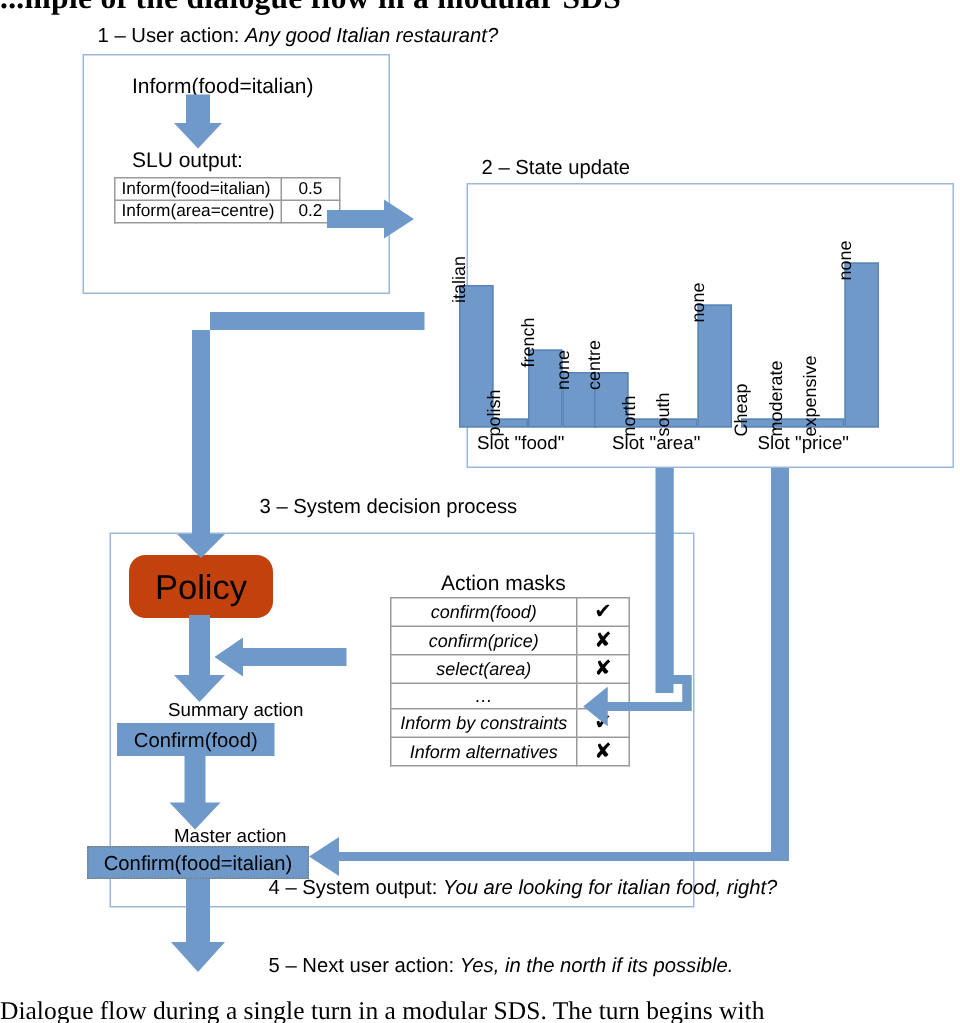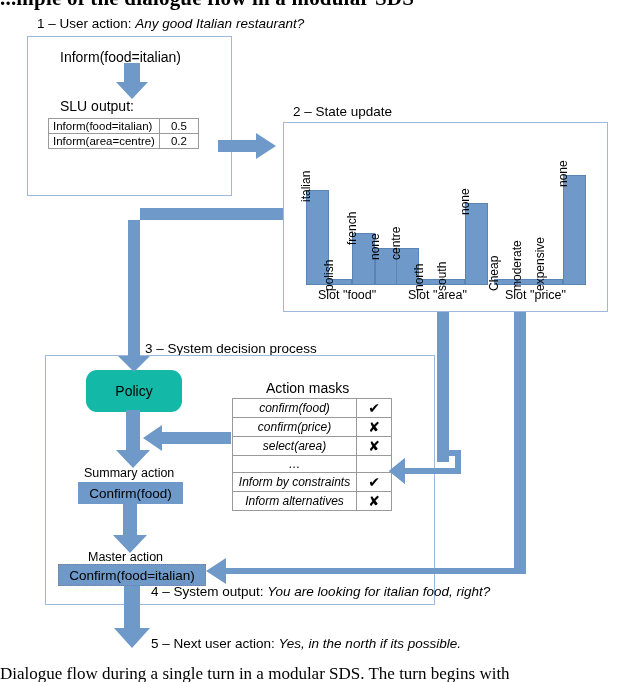--- a/index.html
+++ b/index.html
@@ -1,20 +1,20 @@
 <!DOCTYPE html>
 <html><head>
 <meta charset="utf-8">
 <style>
   html,body{margin:0;padding:0;background:#ffffff;}
   body{width:640px;height:682px;position:relative;overflow:hidden;
        font-family:"Liberation Sans",sans-serif;color:#000;}
 
   
-  .abs{position:absolute;}
+  .abs{position:absolute;margin-left:28px;}
 
   
   .doc-title{
     position:absolute;left:0;top:-14px;width:640px;
     font-family:"Liberation Serif",serif;font-weight:bold;font-size:21px;
     letter-spacing:.2px;white-space:nowrap;color:#000;
   }
   .doc-caption{
     position:absolute;left:0;top:664px;width:660px;
     font-family:"Liberation Serif",serif;font-size:17px;
@@ -51,23 +51,23 @@
        box-sizing:border-box;}
   .bar-label{position:absolute;font-size:12px;white-space:nowrap;
              transform:rotate(-90deg);transform-origin:left bottom;}
   .slot-name{position:absolute;font-size:12.5px;white-space:nowrap;}
 
   
   .bluebox{position:absolute;background:#6E99C8;box-sizing:border-box;
            display:flex;align-items:center;justify-content:center;
            font-size:13.5px;color:#000;white-space:nowrap;}
   .bluebox.dashed{border:1px dotted #7f7f7f;}
-  .policy{position:absolute;background:#14b8a6;border-radius:11px;
+  .policy{position:absolute;background:#c2410c;border-radius:11px;
           display:flex;align-items:center;justify-content:center;
-          font-size:14px;color:#000;}
+          font-size:23px;color:#000;}
 
   
   svg.arrows{position:absolute;left:0;top:0;width:640px;height:682px;
              pointer-events:none;}
 </style>
 </head>
 <body>
 
 <div class="doc-title">...mple of the dialogue flow in a modular SDS</div>
 
@@ -122,21 +122,21 @@
 <div class="bar" style="left:517px;top:279px;width:23px;height:6px;"></div>
 <div class="bar" style="left:540px;top:279px;width:23px;height:6px;"></div>
 <div class="bar" style="left:563px;top:175px;width:23px;height:110px;"></div>
 
 <div class="bar-label" style="left:501px;top:277px;">Cheap</div>
 <div class="bar-label" style="left:524px;top:277px;">moderate</div>
 <div class="bar-label" style="left:547px;top:277px;">expensive</div>
 <div class="bar-label" style="left:570px;top:173px;">none</div>
 <div class="slot-name" style="left:505px;top:288px;">Slot "price"</div>
 
-<div class="abs step-label" style="left:145px;top:341px;">3 – System decision process</div>
+<div class="abs step-label" style="left:145px;top:330px;">3 – System decision process</div>
 <div class="abs panel" style="left:45px;top:355px;width:390px;height:250px;"></div>
 
 <div class="policy" style="left:86px;top:370px;width:96px;height:42px;">
   <span>Policy</span>
 </div>
 
 <div class="abs txt" style="left:266px;top:380px;">Action masks</div>
 
 <table class="masks abs" style="left:232px;top:398px;width:160px;">
   <tbody>

